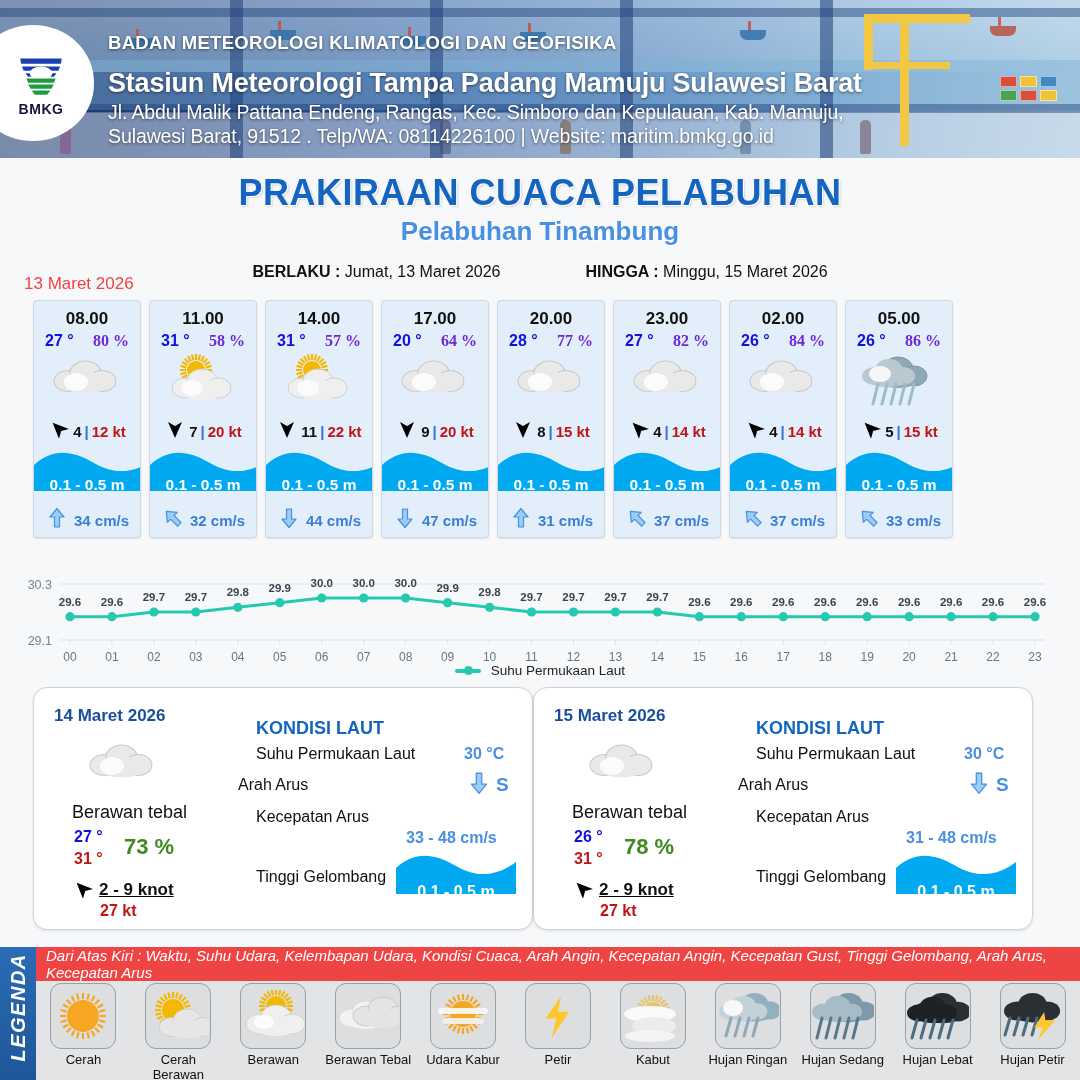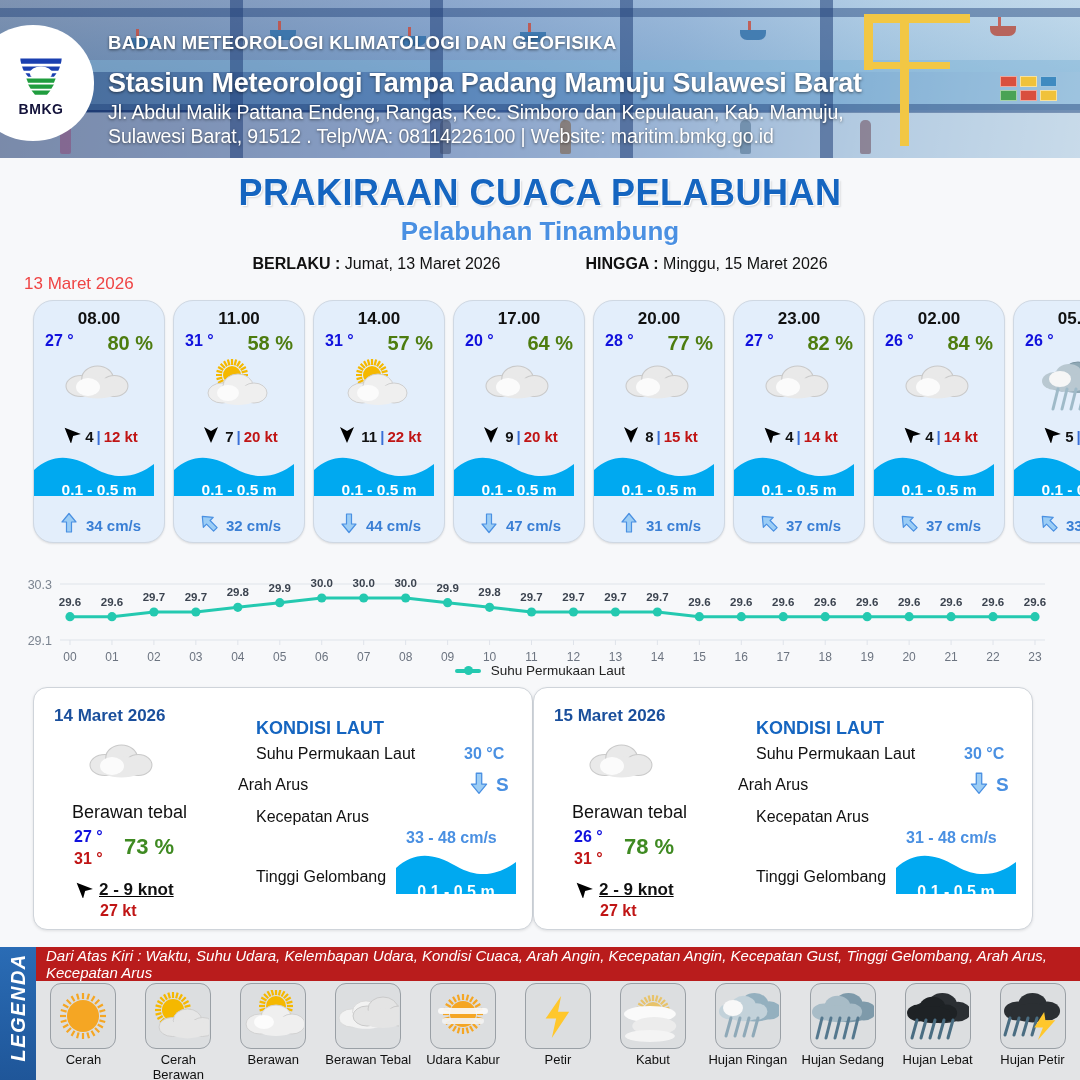--- a/index.html
+++ b/index.html
@@ -43,38 +43,38 @@
   .hdr-l2 { font-size:27px; font-weight:bold; margin-top:14px; letter-spacing:-.2px; }
   .hdr-l3 { font-size:19.5px; margin-top:2px; letter-spacing:-.1px; }
   .hdr-l4 { font-size:19.5px; margin-top:1px; letter-spacing:-.1px; }
 
   
   .title-area { text-align:center; padding-top:14px; }
   .t-main { font-size:36px; font-weight:bold; color:#1565c0; letter-spacing:.5px;
             text-shadow:1px 1px 0 #fff, 2px 2px 2px rgba(0,0,0,.13); }
   .t-sub  { font-size:26px; font-weight:bold; color:#4a90e2; margin-top:2px;
             text-shadow:1px 1px 0 #fff; }
-  .t-range { margin-top:8px; font-size:16px; color:#111; }
+  .t-range { margin-top:16px; font-size:16px; color:#111; }
   .t-range span.k { font-weight:bold; }
   .t-range .gap { display:inline-block; width:76px; }
 
   
   .day-label { position:absolute; left:24px; top:274px; font-size:17px; font-weight:normal; color:#ef4444; }
 
   
   .cards { position:absolute; left:33px; top:300px; display:flex; gap:8px; }
   .card {
-    width:132px; background:#e3eefb; border:1.5px solid #cfd8e3;
-    border-radius:20px; overflow:hidden; position:relative;
+    width:108px; background:#e3eefb; border:1.5px solid #cfd8e3;
+    border-radius:4px; overflow:hidden; position:relative;
     box-shadow:0 1px 2px rgba(0,0,0,.10);
   }
   .c-time { text-align:center; font-size:17px; font-weight:bold; color:#111; padding-top:8px; }
   .c-row2 { display:flex; justify-content:space-between; padding:3px 11px 0 11px; }
   .c-temp { font-size:16px; font-weight:bold; color:#1111dd; }
-  .c-hum  { font-size:20px; font-weight:bold; color:#4d7c0f; }
+  .c-hum  { font-size:16px; font-weight:bold; color:#6d28d9;font-family:Liberation Serif, serif; }
   .c-ico  { height:62px; display:flex; align-items:center; justify-content:center; margin-top:2px; }
   .c-wind { display:flex; align-items:center; justify-content:center; gap:3px; height:30px; margin-top:2px;}
   .c-wval { font-size:15px; font-weight:bold; color:#111; }
   .c-bar  { color:#3a6fd8; font-size:15px; font-weight:bold; }
   .c-gust { font-size:15px; font-weight:bold; color:#c01515; }
   .c-wave { position:relative; height:56px; margin-top:1px; }
   .c-wave svg { position:absolute; left:0; top:0; }
   .c-wavetxt { position:absolute; left:0; right:0; bottom:9px; text-align:center;
                font-size:15.5px; font-weight:bold; color:#fff; }
   .c-cur { display:flex; align-items:center; justify-content:center; gap:5px; height:34px; }
@@ -119,21 +119,21 @@
                font-size:16px; font-weight:bold; color:#fff; }
 
   
   .legend-bar { position:absolute; left:0; top:947px; width:1080px; height:133px; background:#e3e4e6; }
   .legend-tab { position:absolute; left:0; top:0; width:36px; height:133px;
                 background:linear-gradient(180deg,#2a6cb5 0%,#1f5699 100%); }
   .legend-tab span { position:absolute; left:-36px; top:49px; width:108px; text-align:center;
                      transform:rotate(-90deg); color:#fff; font-size:20px; font-weight:bold;
                      font-style:italic; letter-spacing:1.5px; }
   .legend-note { position:absolute; left:36px; top:0; width:1044px; height:34px;
-                 background:#b91c1c; color:#fff; font-size:15px; font-style:italic;
+                 background:#ef4444; color:#fff; font-size:15px; font-style:italic;
                  display:flex; align-items:center; padding-left:10px; }
   .legend-items { position:absolute; left:36px; top:36px; width:1044px; display:flex;
                   justify-content:space-around; }
   .leg-item { width:88px; text-align:center; }
   .leg-box { width:66px; height:66px; margin:0 auto; background:#dcdee0;
              border:1px solid #9aa0a6; border-radius:11px;
              display:flex; align-items:center; justify-content:center; }
   .leg-lbl { font-size:13px; color:#111; margin-top:3px; }
 </style>
 </head>

